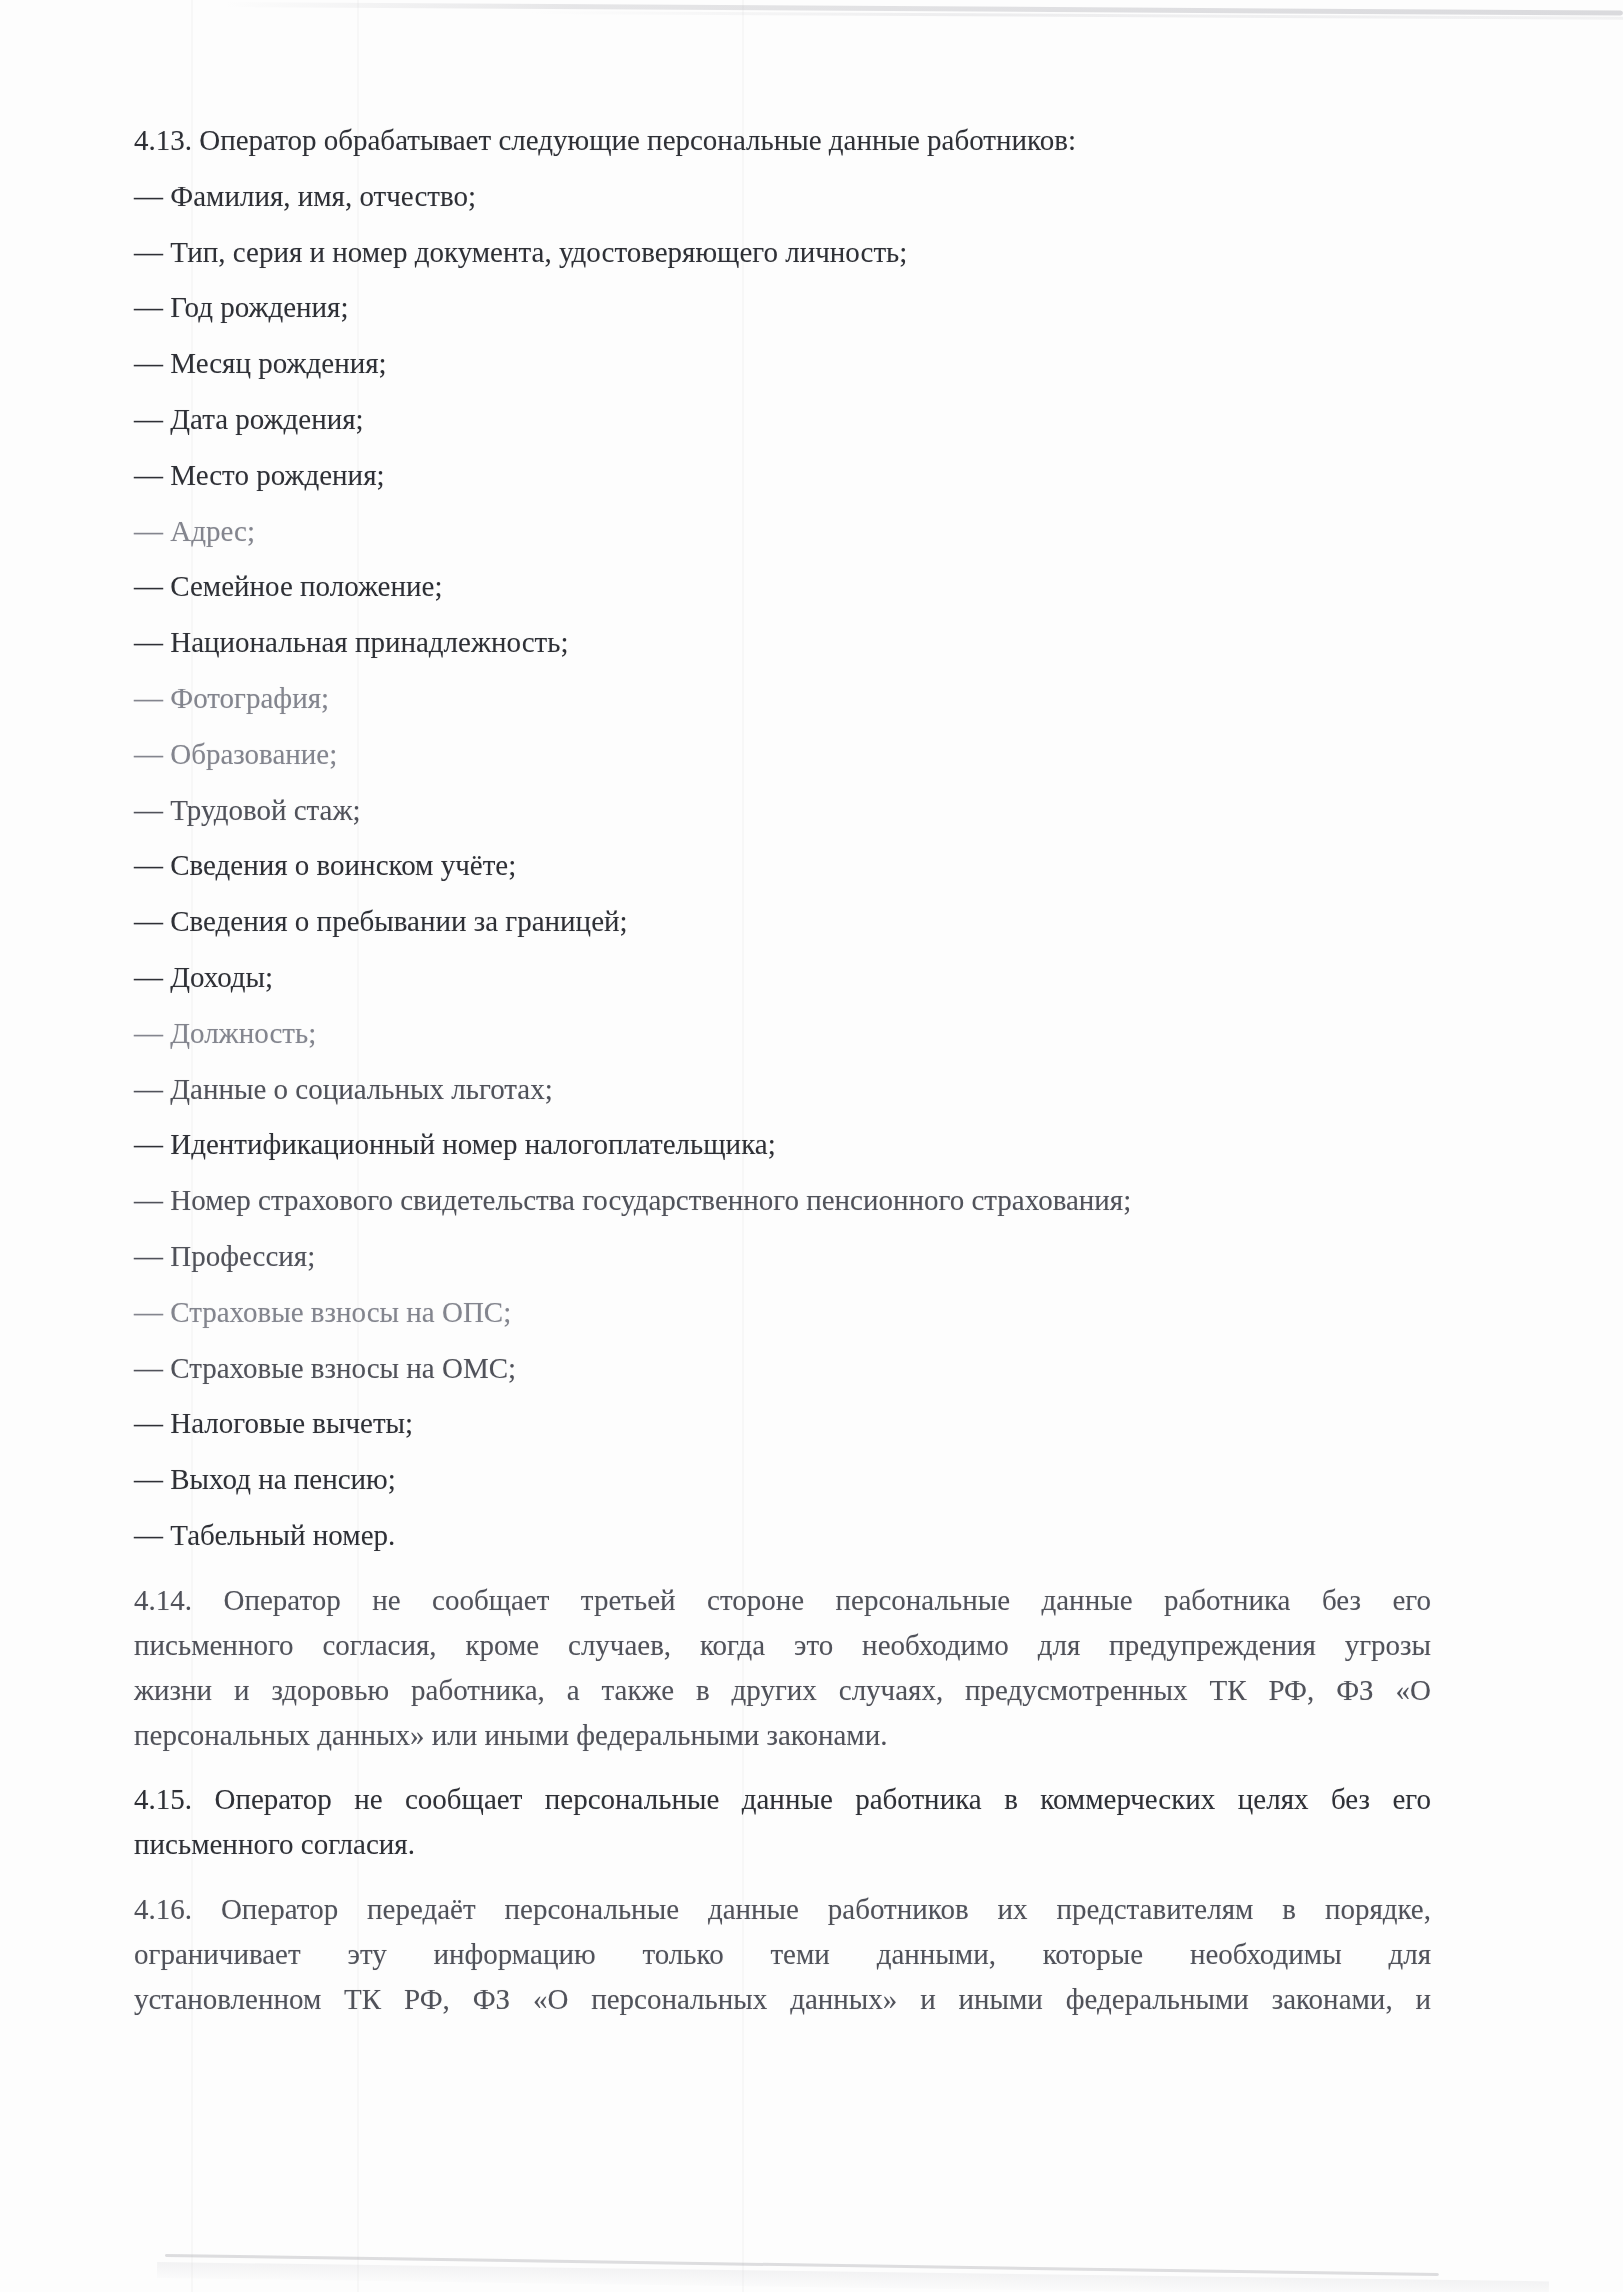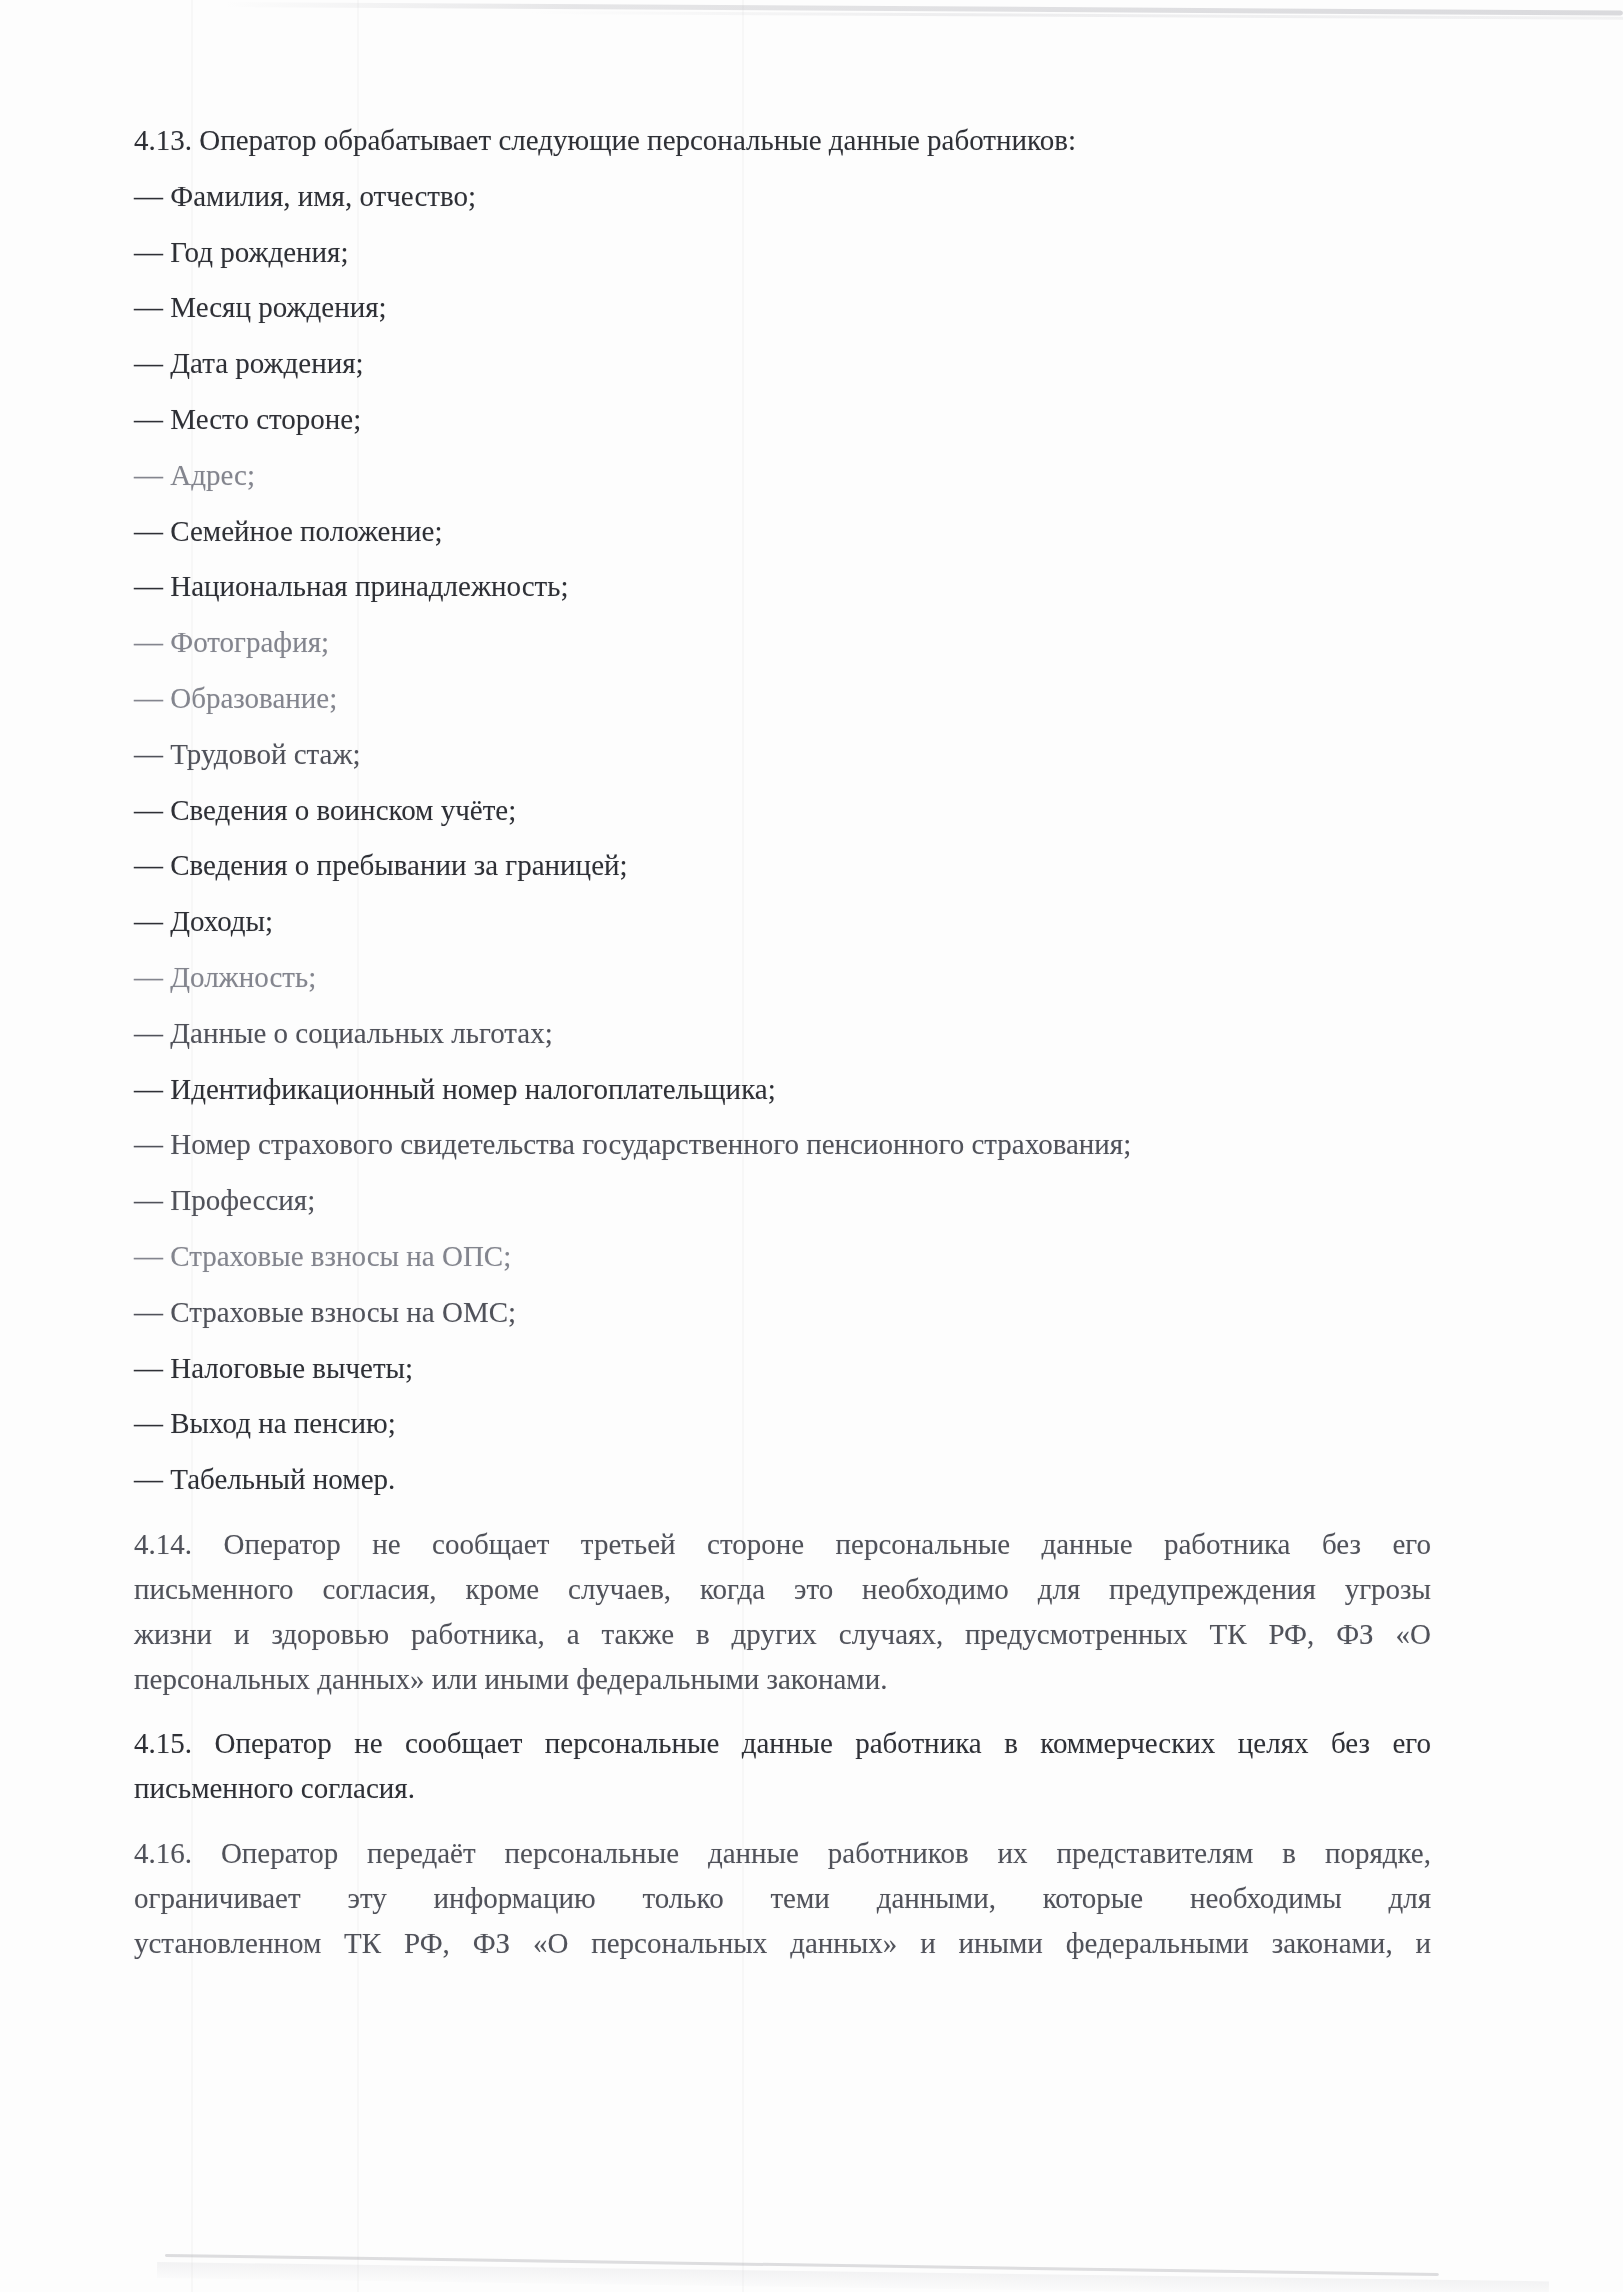--- a/index.html
+++ b/index.html
@@ -117,30 +117,33 @@
   <div class="content">
     <div class="heading tone-dark">
       <div class="line line-left">4.13. Оператор обрабатывает следующие персональные данные работников:</div>
     </div>
 
     <div>
         <div class="item tone-dark">
           <div class="line line-left">— Фамилия, имя, отчество;</div>
         </div>
         <div class="item tone-dark">
+          <div class="line line-left">— Тип, серия и номер документа, удостоверяющего личность;</div>
+        </div>
+        <div class="item tone-dark">
           <div class="line line-left">— Год рождения;</div>
         </div>
         <div class="item tone-dark">
           <div class="line line-left">— Месяц рождения;</div>
         </div>
         <div class="item tone-dark">
           <div class="line line-left">— Дата рождения;</div>
         </div>
         <div class="item tone-dark">
-          <div class="line line-left">— Место стороне;</div>
+          <div class="line line-left">— Место рождения;</div>
         </div>
         <div class="item tone-light">
           <div class="line line-left">— Адрес;</div>
         </div>
         <div class="item tone-dark">
           <div class="line line-left">— Семейное положение;</div>
         </div>
         <div class="item tone-dark">
           <div class="line line-left">— Национальная принадлежность;</div>
         </div>

